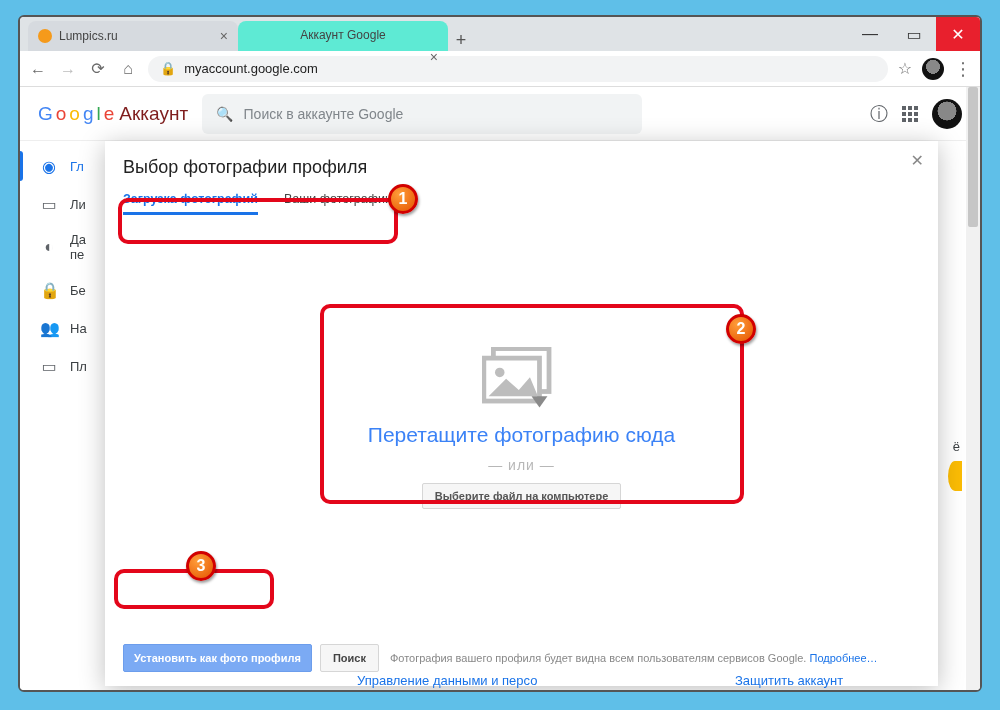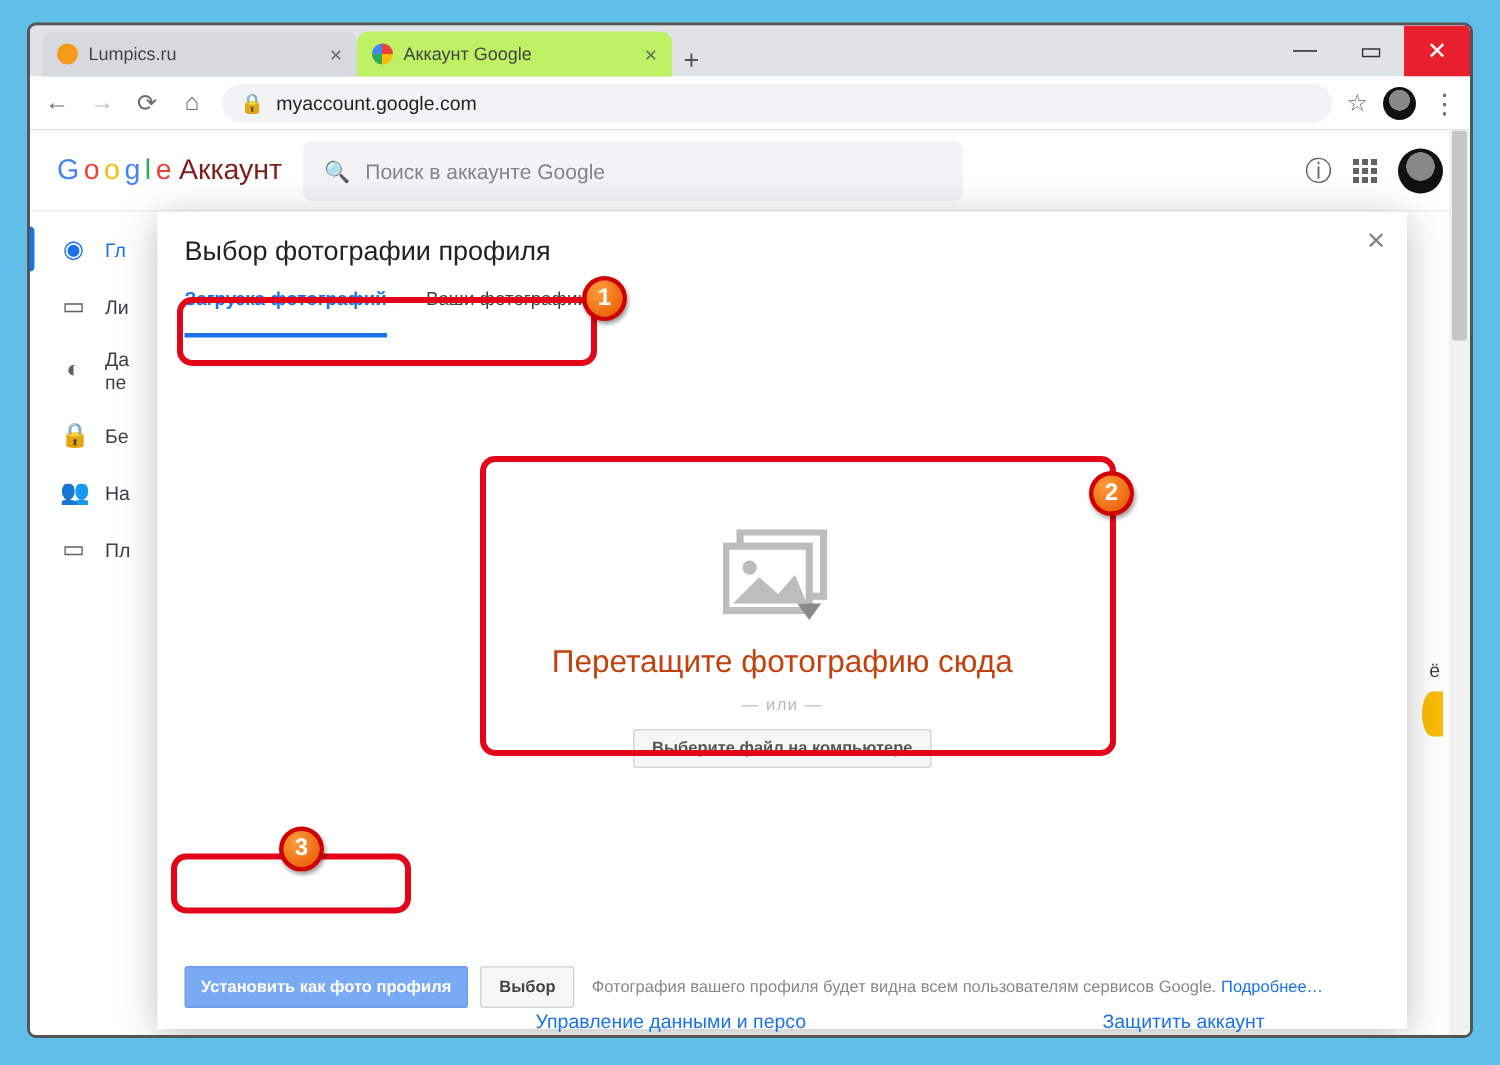--- a/index.html
+++ b/index.html
@@ -5,21 +5,21 @@
 * { box-sizing: border-box; margin: 0; padding: 0; font-family: Arial, Helvetica, sans-serif; }
 body { background: #5fbfe8; width: 1000px; height: 710px; overflow: hidden; position: relative; }
 
 
 .frame { position: absolute; inset: 15px 18px 18px 18px; background: #fff; border: 2px solid #555; border-radius: 6px; overflow: hidden; display: flex; flex-direction: column; }
 
 
 .titlebar { height: 34px; background: #dfe3e6; display: flex; align-items: stretch; }
 .tabstrip { flex: 1; display: flex; align-items: flex-end; padding-left: 8px; gap: 0; }
 .tab { height: 30px; background: #d6dadf; border-radius: 8px 8px 0 0; display: flex; align-items: center; padding: 0 10px; font-size: 12px; color: #444; min-width: 210px; max-width: 210px; position: relative; gap: 7px; }
-.tab.active { background: #bef264; }
+.tab.active { background: #5eead4; flex-direction: column; }
 .tab .favicon { width: 14px; height: 14px; border-radius: 50%; }
 .tab .closex { margin-left: auto; font-size: 14px; color: #666; }
 .newtab { width: 26px; display: flex; align-items: center; justify-content: center; font-size: 18px; color: #555; }
 .winbtns { display: flex; }
 .winbtn { width: 44px; display: flex; align-items: center; justify-content: center; color: #333; }
 .winbtn.close { background: #e8202d; color: #fff; }
 
 
 .addrbar { height: 36px; background: #fff; border-bottom: 1px solid #ddd; display: flex; align-items: center; padding: 0 8px; gap: 10px; }
 .navicon { width: 20px; text-align: center; color: #6a6a6a; font-size: 16px; }
@@ -50,26 +50,26 @@
 .srow.active::before { content:""; position:absolute; left:0; top:4px; bottom:4px; width:3px; background:#1a73e8; border-radius:0 3px 3px 0;}
 .srow .sicon { width:18px; color:#5f6368; font-size:16px; text-align:center;}
 .srow.active .sicon { color:#1a73e8; }
 .maincol { flex:1; position:relative; }
 
 
 .dialog { position:absolute; left:0; right:42px; top:0; bottom:4px; background:#fff; box-shadow: 0 4px 24px rgba(0,0,0,.25); padding: 12px 18px 14px 18px; display:flex; flex-direction:column; }
 .dlgtitle { font-size: 18px; color:#222; padding: 4px 0 14px 0; }
 .dlgclose { position:absolute; right:14px; top:10px; color:#888; font-size:16px; }
 .dlgtabs { display:flex; gap:26px; font-size:12.5px; color:#444; padding-bottom:6px; }
-.dlgtab { padding-bottom:16px; }
+.dlgtab { padding-bottom:6px; }
 .dlgtab.active { color:#1a73e8; font-weight:600; border-bottom: 3px solid #1a73e8; }
 .dropzone { flex:1; display:flex; flex-direction:column; align-items:center; justify-content:center; gap:10px; color:#999; }
 .dropicon svg { width:80px; height:62px; }
-.droptext { font-size:21px; color:#c2410c; }
-.or { font-size:11px; color:#b7b7b7; letter-spacing:1px; }
+.droptext { font-size:21px; color:#3b82f6; }
+.or { font-size:14px; color:#b7b7b7; letter-spacing:1px; }
 .pickbtn { font-size:11px; font-weight:bold; color:#555; background:#f6f6f6; border:1px solid #d6d6d6; padding:6px 12px; border-radius:2px; }
 .dlgfooter { display:flex; align-items:center; gap:8px; padding-top:10px; font-size:11px; color:#888; }
 .setbtn { background:#4f8ef1; color:#fff; font-size:11px; font-weight:bold; padding:7px 10px; border-radius:2px; border:1px solid #3b7de6; opacity:.75; }
 .cancelbtn { background:#f6f6f6; color:#444; font-size:11px; font-weight:bold; padding:7px 12px; border:1px solid #d6d6d6; border-radius:2px; }
 .dlgfooter .note { margin-left:3px; }
 .dlgfooter a { color:#1a73e8; text-decoration:none; }
 
 .bottomlinks { position:absolute; left:252px; bottom:2px; font-size:13px; color:#1a73e8; }
 .bottomlinks2 { position:absolute; left:610px; bottom:2px; font-size:13px; color:#1a73e8;margin-left:20px; }
 .pagescroll { position:absolute; right:0; top:0; bottom:0; width:14px; background:#f1f1f1; }
@@ -201,21 +201,21 @@
                   <path d="M8 62 L30 40 L46 54 L60 38 L70 62 Z" fill="#bdbdbd"></path>
                   <path d="M62 62 L82 62 L72 76 Z" fill="#8a8a8a"></path>
                 </svg>
             </div>
             <div class="droptext">Перетащите фотографию сюда</div>
             <div class="or">— или —</div>
             <div class="pickbtn">Выберите файл на компьютере</div>
           </div>
           <div class="dlgfooter">
             <div class="setbtn">Установить как фото профиля</div>
-            <div class="cancelbtn">Выбор</div>
+            <div class="cancelbtn">Поиск</div>
             <span class="note"><span>Фотография вашего профиля будет видна всем пользователям сервисов Google.</span> <a href="#">Подробнее…</a></span>
           </div>
         </div>
 
         <div class="bottomlinks">Управление данными и персо</div>
         <div class="bottomlinks2">Защитить аккаунт</div>
       </div>
     </div>
 
     <div class="pagescroll">

